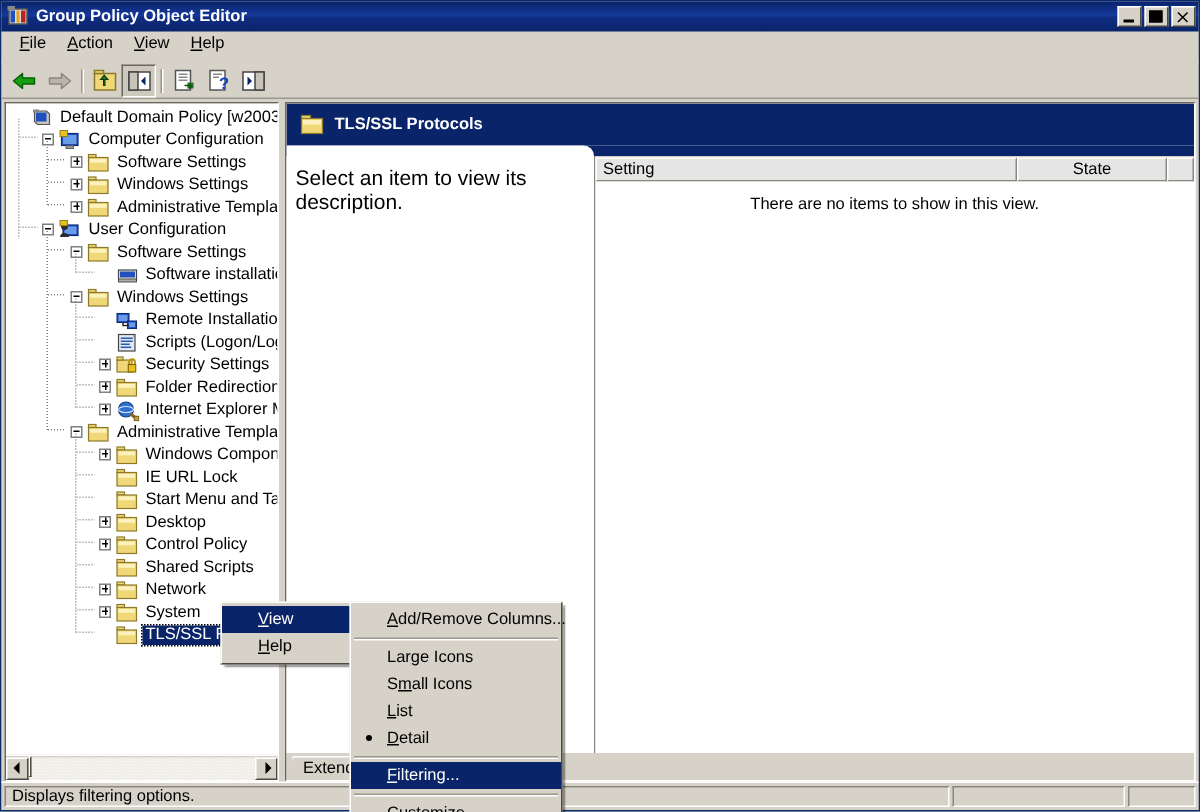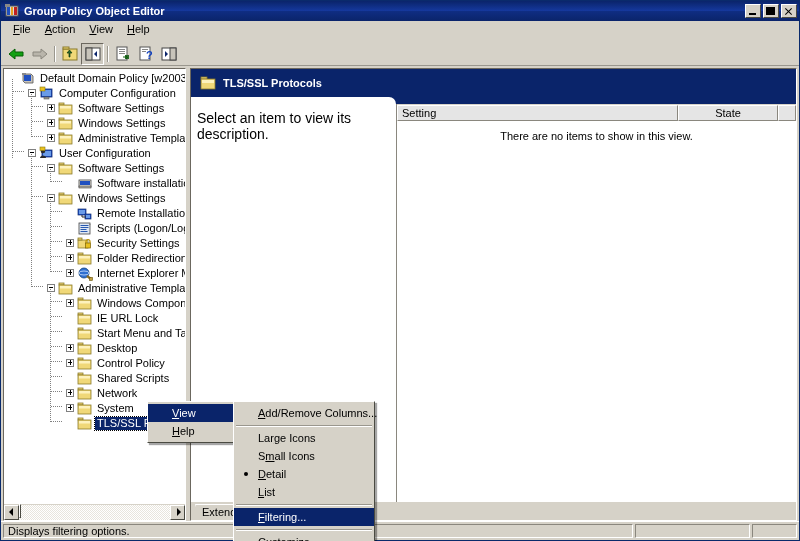--- a/index.html
+++ b/index.html
@@ -836,25 +836,25 @@
         <span><u>A</u>dd/Remove Columns...</span>
       </div>
       <div class="msep"></div>
       <div class="mi">
         <span>Lar<u>g</u>e Icons</span>
       </div>
       <div class="mi">
         <span>S<u>m</u>all Icons</span>
       </div>
       <div class="mi">
+        <span><u>L</u>ist</span>
+      </div>
+      <div class="mi">
         <span class="bullet"></span>
         <span><u>D</u>etail</span>
-      </div>
-      <div class="mi">
-        <span><u>L</u>ist</span>
       </div>
       <div class="msep"></div>
       <div class="mi hl">
         <span><u>F</u>iltering...</span>
       </div>
       <div class="msep"></div>
       <div class="mi">
         <span>Cu<u>s</u>tomize...</span>
       </div>
     </div>

